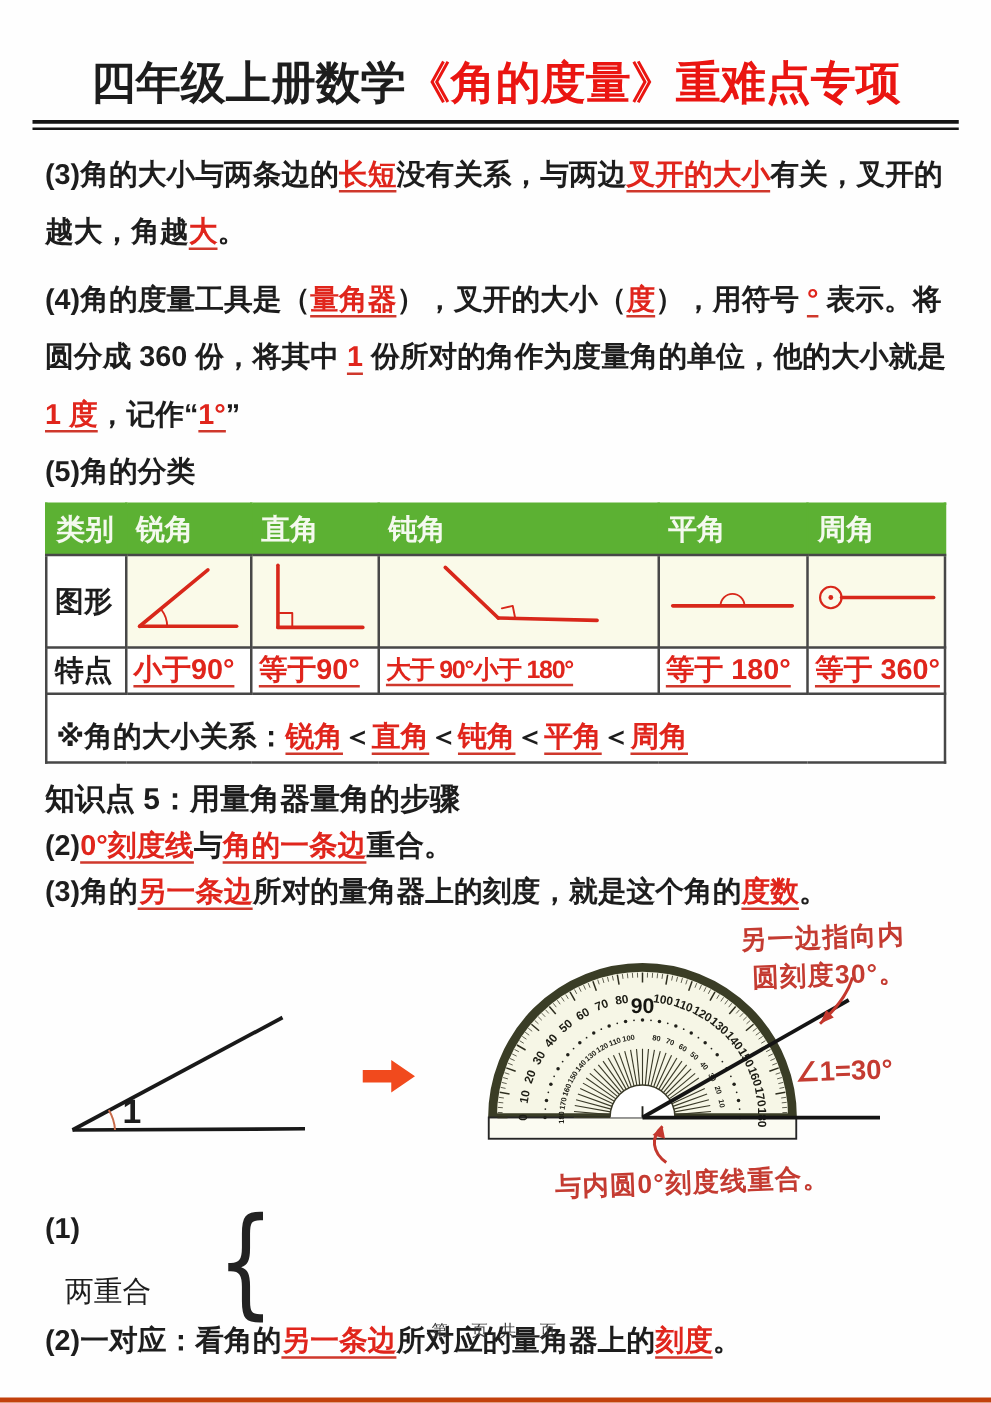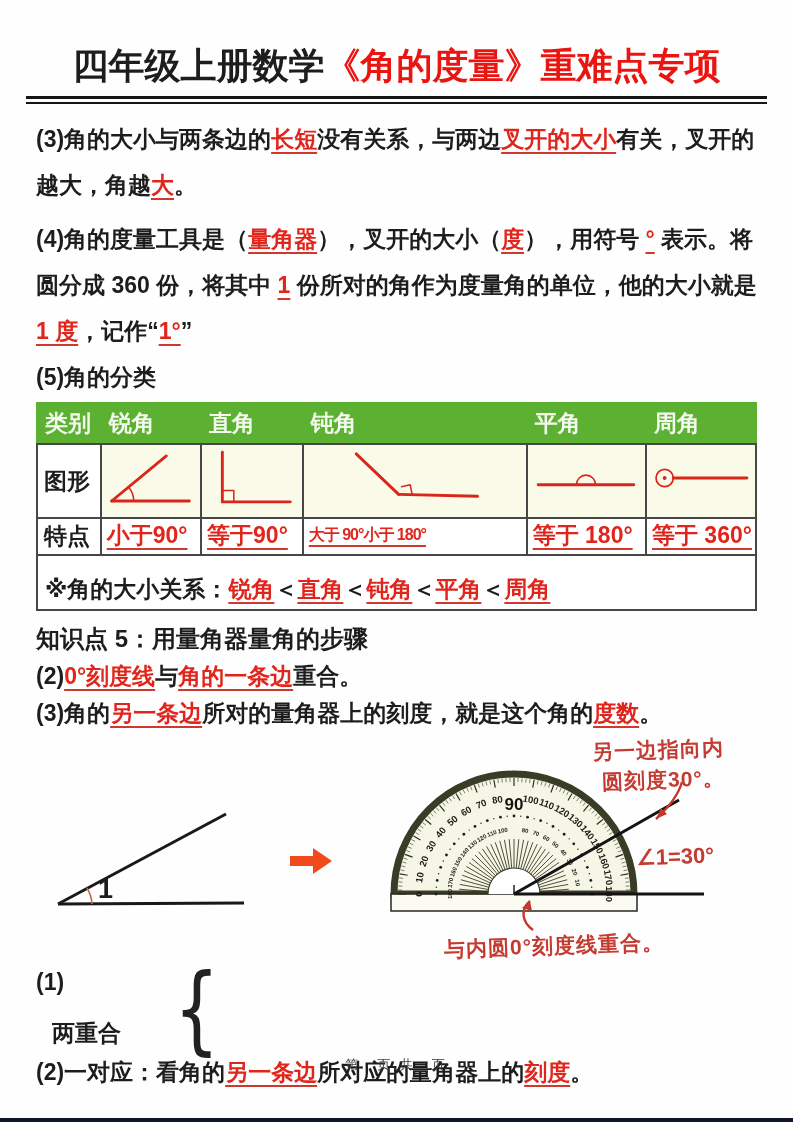--- a/index.html
+++ b/index.html
@@ -8,56 +8,56 @@
     --red-under:#cf382c;
     --red-hand:#c43b31;
     --green:#5cb133;
     --cream:#fafae9;
     --border:#474747;
   }
   *{margin:0;padding:0;box-sizing:border-box;}
   body{background:#ffffff;font-family:"Liberation Sans","DejaVu Sans",sans-serif;}
   .page{
     position:relative;width:793px;height:1122px;margin:0 auto;background:#fefefe;
-    overflow:hidden;color:var(--ink);border-bottom:4px solid #0f172a;
+    overflow:hidden;color:var(--ink);border-bottom:4px solid #c2410c;
   }
   
   .title{margin-top:44px;text-align:center;font-size:36px;font-weight:900;letter-spacing:0px;line-height:1.2;}
   .title .t-red{color:#ea1511;}
   .title-rule{margin:9px 26px 12px 26px;height:8px;border-top:3px solid #151515;border-bottom:2px solid #151515;}
   
   .content{padding:0 36px;font-size:23px;font-weight:600;}
   .para{line-height:46px;}
   .para.p4{margin-top:8px;}
   .para.p5{line-height:42px;margin:2px 0 4px 0;}
   .seg-ru{color:var(--red);text-decoration:underline;text-decoration-color:var(--red-under);text-decoration-thickness:2px;text-underline-offset:5px;}
   
   table{width:100%;border-collapse:collapse;margin:4px 0 2px 0;border:2px solid var(--border);}
   td,th{border:2px solid var(--border);font-size:23px;text-align:left;vertical-align:middle;}
   tr.head th{background:var(--green);color:#f4f9ee;font-weight:700;padding:4px 2px 4px 7px;border-color:var(--green);border-bottom-color:var(--border);white-space:nowrap;}
   tr.shapes td{background:var(--cream);height:74px;text-align:center;padding:2px;}
   tr.shapes th{background:#fff;font-weight:700;padding-left:6px;}
   tr.traits td{background:#fff;height:37px;padding:1px 2px 3px 5px;white-space:nowrap;}
   tr.traits th{background:#fff;font-weight:700;padding-left:6px;}
   td.trait{color:var(--red);text-decoration:underline;text-decoration-color:var(--red-under);text-decoration-thickness:2px;text-underline-offset:5px;font-weight:600;}
-  td.trait.tight{letter-spacing:-1px;font-size:16px;}
+  td.trait.tight{letter-spacing:-1px;font-size:20px;}
   tr.noterow td{height:36px;padding:18px 4px 4px 7px;background:#fff;font-weight:600;}
   .shape{stroke:#d8271a;fill:none;stroke-linecap:round;stroke-linejoin:round;}
   
   .h2{font-size:24px;font-weight:800;margin:12px 0 3px 0;}
   .step{line-height:37px;}
   
   .diagram{position:relative;height:230px;margin-top:2px;}
   .diagram .abs{position:absolute;}
   .hand{color:var(--red-hand);font-weight:700;font-size:21px;transform:rotate(-2deg);letter-spacing:1px;white-space:nowrap;}
   .angle-value{font-size:22px;letter-spacing:0;}
   
   .summary{display:flex;align-items:center;margin-top:2px;}
   .sum-left{width:130px;font-size:23px;}
-  .sum-left .lab{font-weight:700;padding-left:16px;margin-top:22px;}
+  .sum-left .lab{font-weight:400;padding-left:16px;margin-top:22px;}
   .brace{font-size:96px;font-weight:400;line-height:0.9;transform:scaleX(0.75);color:#222;margin-right:2px;font-family:"DejaVu Sans",sans-serif;}
   .sum-lines{font-size:23px;}
   .sum-lines .line{line-height:42px;}
   .item2{line-height:38px;margin-top:0;}
   
   .footer{position:absolute;bottom:44px;left:0;width:100%;text-align:center;font-size:13px;color:#3c3c3c;letter-spacing:3px;font-weight:400;}
 </style>
 </head>
 <body>
 

